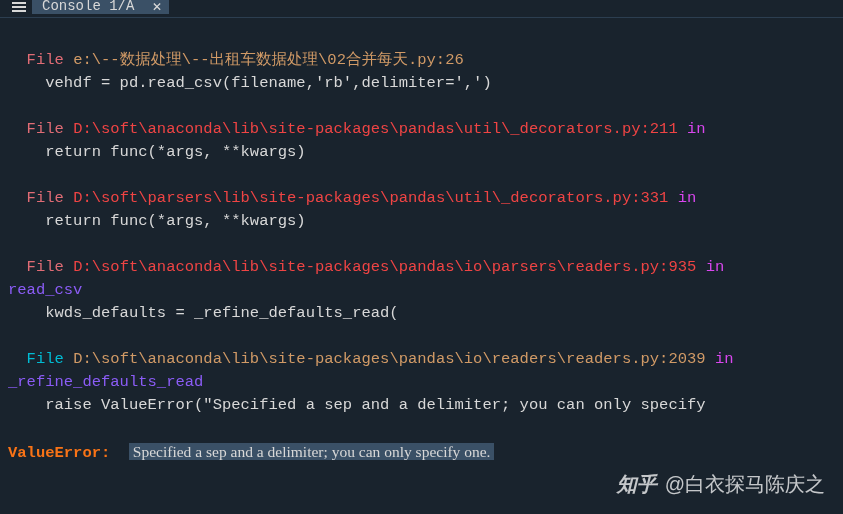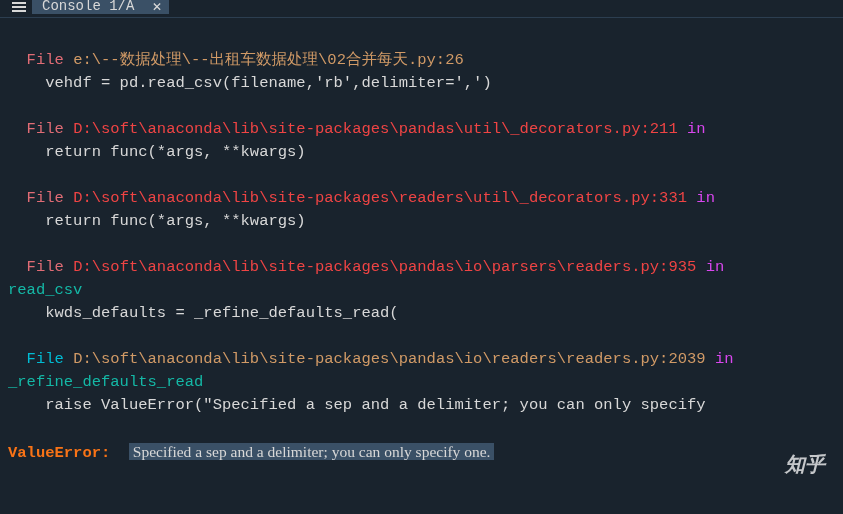--- a/index.html
+++ b/index.html
@@ -50,29 +50,29 @@
     .console-body {
       padding: 8px 0 0 8px;
       line-height: 23px;
       white-space: pre;
       font-size: 15.5px;
     }
     .file-kw { color: #e06c75; }
     .file-kw2 { color: #00bcd4; }
     .path-yel { color: #d19a66; }
     .path-grn { color: #ef4444; }
-    .func-purple { color: #14b8a6; }
+    .func-purple { color: #8b5cf6; }
     .in-kw { color: #d946ef; }
     .err-red { color: #f97316; font-weight: bold; }
     .err-msg-hl { background: #3a5066; font-family: Liberation Serif, serif; }
     .prompt-in { color: #56b6c2; font-weight: bold; }
     .watermark {
       position: absolute;
       right: 18px;
-      bottom: 36px;
+      bottom: 16px;
       color: rgba(255,255,255,0.75);
       font-family: sans-serif;
       font-size: 20px;
       display: flex;
       align-items: center;
       gap: 8px;
       pointer-events: none;
     }
     .watermark-logo {
       font-weight: bold;
@@ -95,32 +95,33 @@
   </div>
 </div>
 
 <div class="console-body">
 <span class="file-kw">  File </span><span class="path-yel">e:\--数据处理\--出租车数据处理\02合并每天.py:26</span>
 <span>    vehdf = pd.read_csv(filename,'rb',delimiter=',')</span>
 
 <span class="file-kw">  File </span><span class="path-grn">D:\soft\anaconda\lib\site-packages\pandas\util\_decorators.py:211</span><span class="in-kw"> in </span>
 <span>    return func(*args, **kwargs)</span>
 
-<span class="file-kw">  File </span><span class="path-grn">D:\soft\anaconda\lib\site-packages\readers\util\_decorators.py:331</span><span class="in-kw"> in </span>
+<span class="file-kw">  File </span><span class="path-grn">D:\soft\parsers\lib\site-packages\pandas\util\_decorators.py:331</span><span class="in-kw"> in </span>
 <span>    return func(*args, **kwargs)</span>
 
 <span class="file-kw">  File </span><span class="path-grn">D:\soft\anaconda\lib\site-packages\pandas\io\parsers\readers.py:935</span><span class="in-kw"> in</span>
 <span class="func-purple">read_csv</span>
 <span>    kwds_defaults = _refine_defaults_read(</span>
 
 <span class="file-kw2">  File </span><span class="path-yel">D:\soft\anaconda\lib\site-packages\pandas\io\readers\readers.py:2039</span><span class="in-kw"> in</span>
 <span class="func-purple">_refine_defaults_read</span>
 <span>    raise ValueError("Specified a sep and a delimiter; you can only specify </span>
 
 <span class="err-red">ValueError: </span> <span class="err-msg-hl"> Specified a sep and a delimiter; you can only specify one. </span>
 
 
 <span class="prompt-in">In [7]:</span>
 </div>
 
 <div class="watermark">
   <span class="watermark-logo">知乎</span>
+  <span>@白衣探马陈庆之</span>
 </div>
 
 </body></html>

